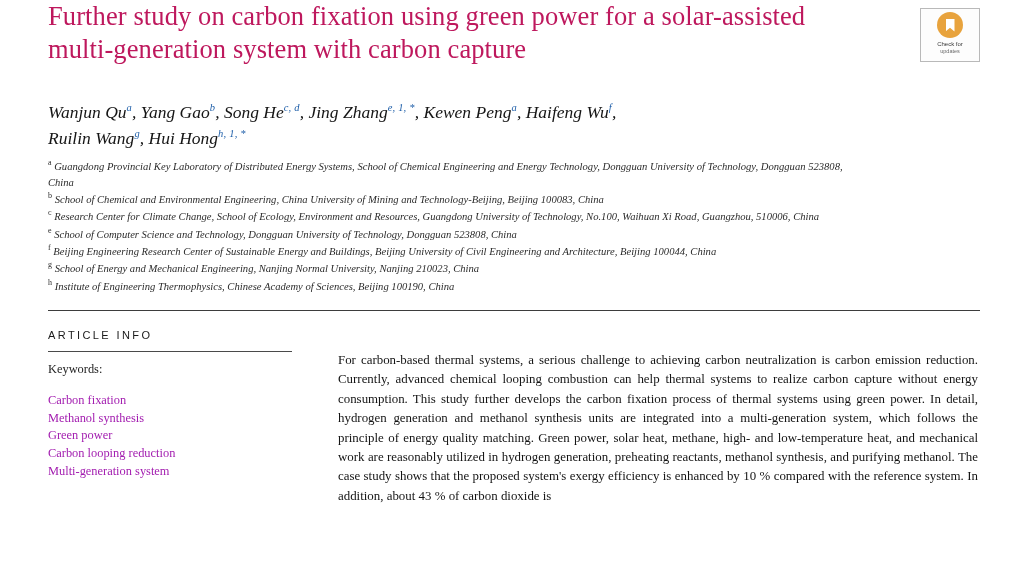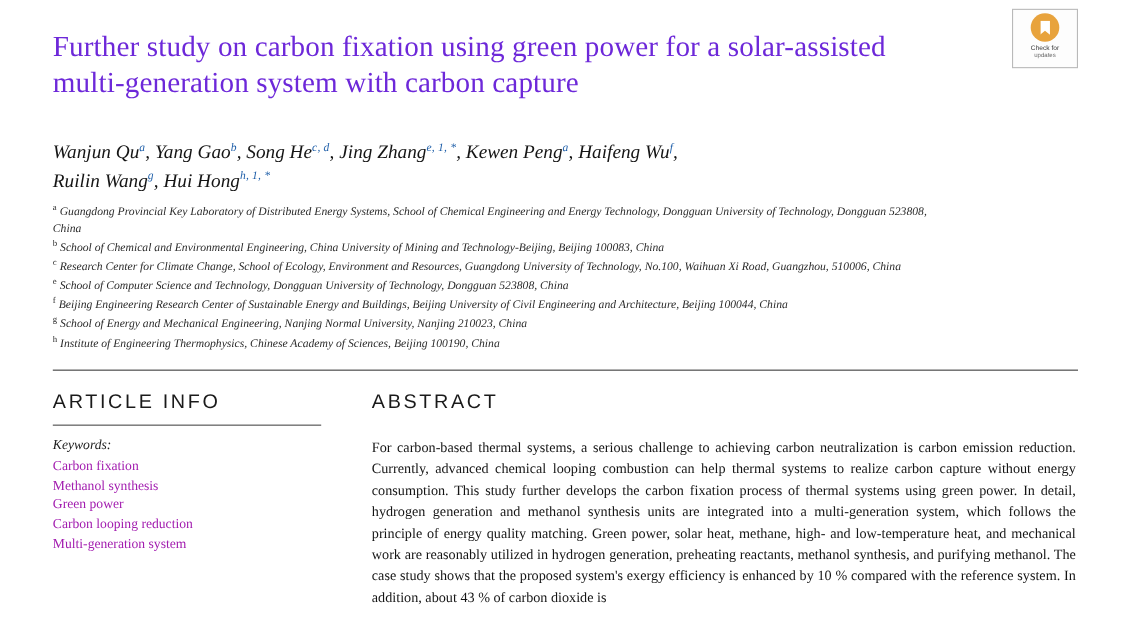--- a/index.html
+++ b/index.html
@@ -69,23 +69,22 @@
     color: #6a6a6a;
     line-height: 1.15;
   }
 
   
   .title {
     font-family: "Liberation Serif", serif;
     font-size: 26.5px;
     line-height: 1.26;
     font-weight: 400;
-    color: #6d28d9;
+    color: #be185d;
     margin: 0;
-    padding-top: 26px;
     max-width: 800px;
     letter-spacing: 0.1px;
   }
 
   
   .authors {
     margin-top: 32px;
     font-size: 17.5px;
     line-height: 1.5;
     color: #151515;
@@ -136,36 +135,35 @@
   .col-left {
     width: 250px;
     flex: 0 0 250px;
   }
   .col-right {
     flex: 1 1 auto;
     padding-left: 40px;
   }
   .sec-head {
     font-family: "Liberation Sans", sans-serif;
-    font-size: 18px;
+    font-size: 11px;
     letter-spacing: 2.4px;
     color: #1a1a1a;
     font-weight: 400;
   }
   .sec-rule {
     border: 0;
     border-top: 1px solid #4a4a4a;
     margin: 10px 0 10px 0;
     width: 244px;
   }
   .kw-title {
     font-size: 12.4px;
-    font-style: italic;
     color: #1d1d1d;
-    margin-bottom: 3px;
+    margin-bottom: 15px;
   }
   .kw {
     font-size: 12.4px;
     line-height: 1.42;
     color: #a21caf;
   }
   .abstract {
     margin-top: 22px;
     font-size: 12.9px;
     line-height: 1.5;
@@ -217,18 +215,17 @@
       <hr class="sec-rule">
       <div class="kw-title">Keywords:</div>
       <div class="kw">Carbon fixation</div>
       <div class="kw">Methanol synthesis</div>
       <div class="kw">Green power</div>
       <div class="kw">Carbon looping reduction</div>
       <div class="kw">Multi-generation system</div>
     </div>
 
     <div class="col-right">
-      <div class="sec-head">ABSTRACT</div>
       <div class="abstract">For carbon-based thermal systems, a serious challenge to achieving carbon neutralization is carbon emission reduction. Currently, advanced chemical looping combustion can help thermal systems to realize carbon capture without energy consumption. This study further develops the carbon fixation process of thermal systems using green power. In detail, hydrogen generation and methanol synthesis units are integrated into a multi-generation system, which follows the principle of energy quality matching. Green power, solar heat, methane, high- and low-temperature heat, and mechanical work are reasonably utilized in hydrogen generation, preheating reactants, methanol synthesis, and purifying methanol. The case study shows that the proposed system's exergy efficiency is enhanced by 10 % compared with the reference system. In addition, about 43 % of carbon dioxide is</div>
     </div>
 
   </div>
 </div>
 
 </body></html>

